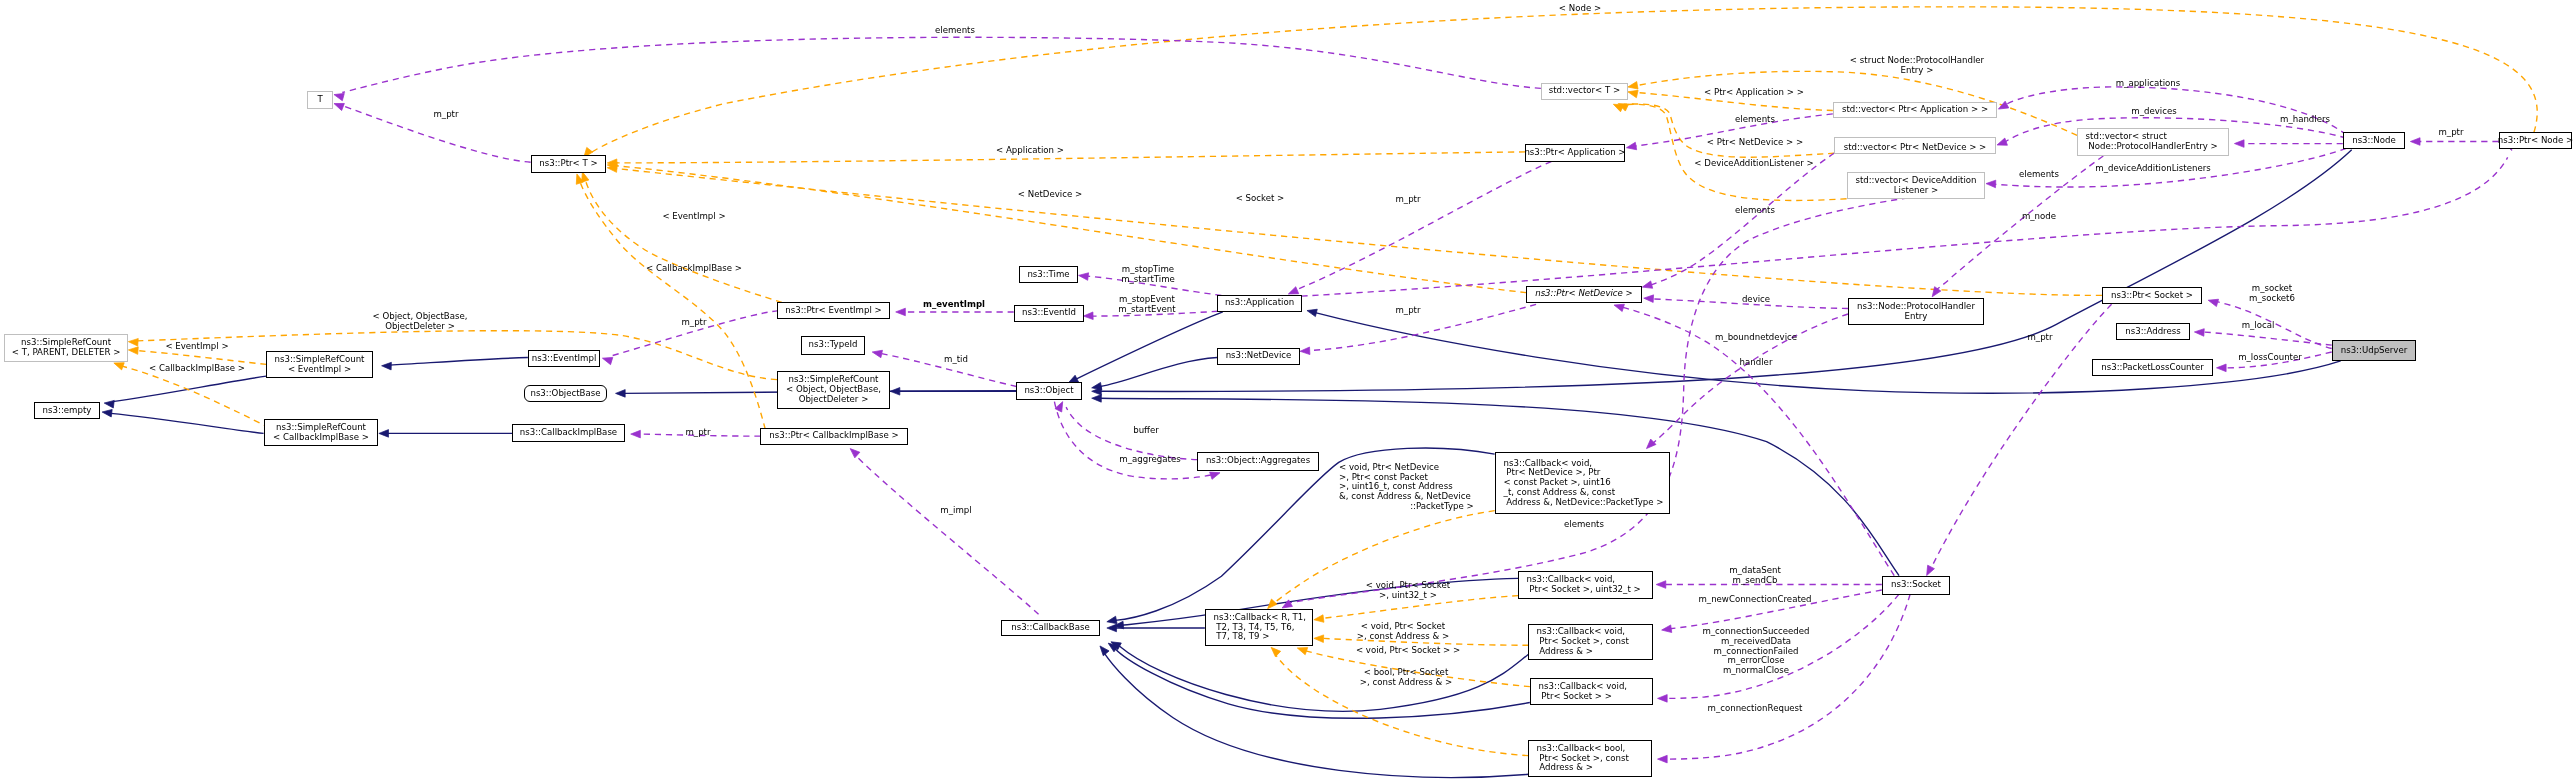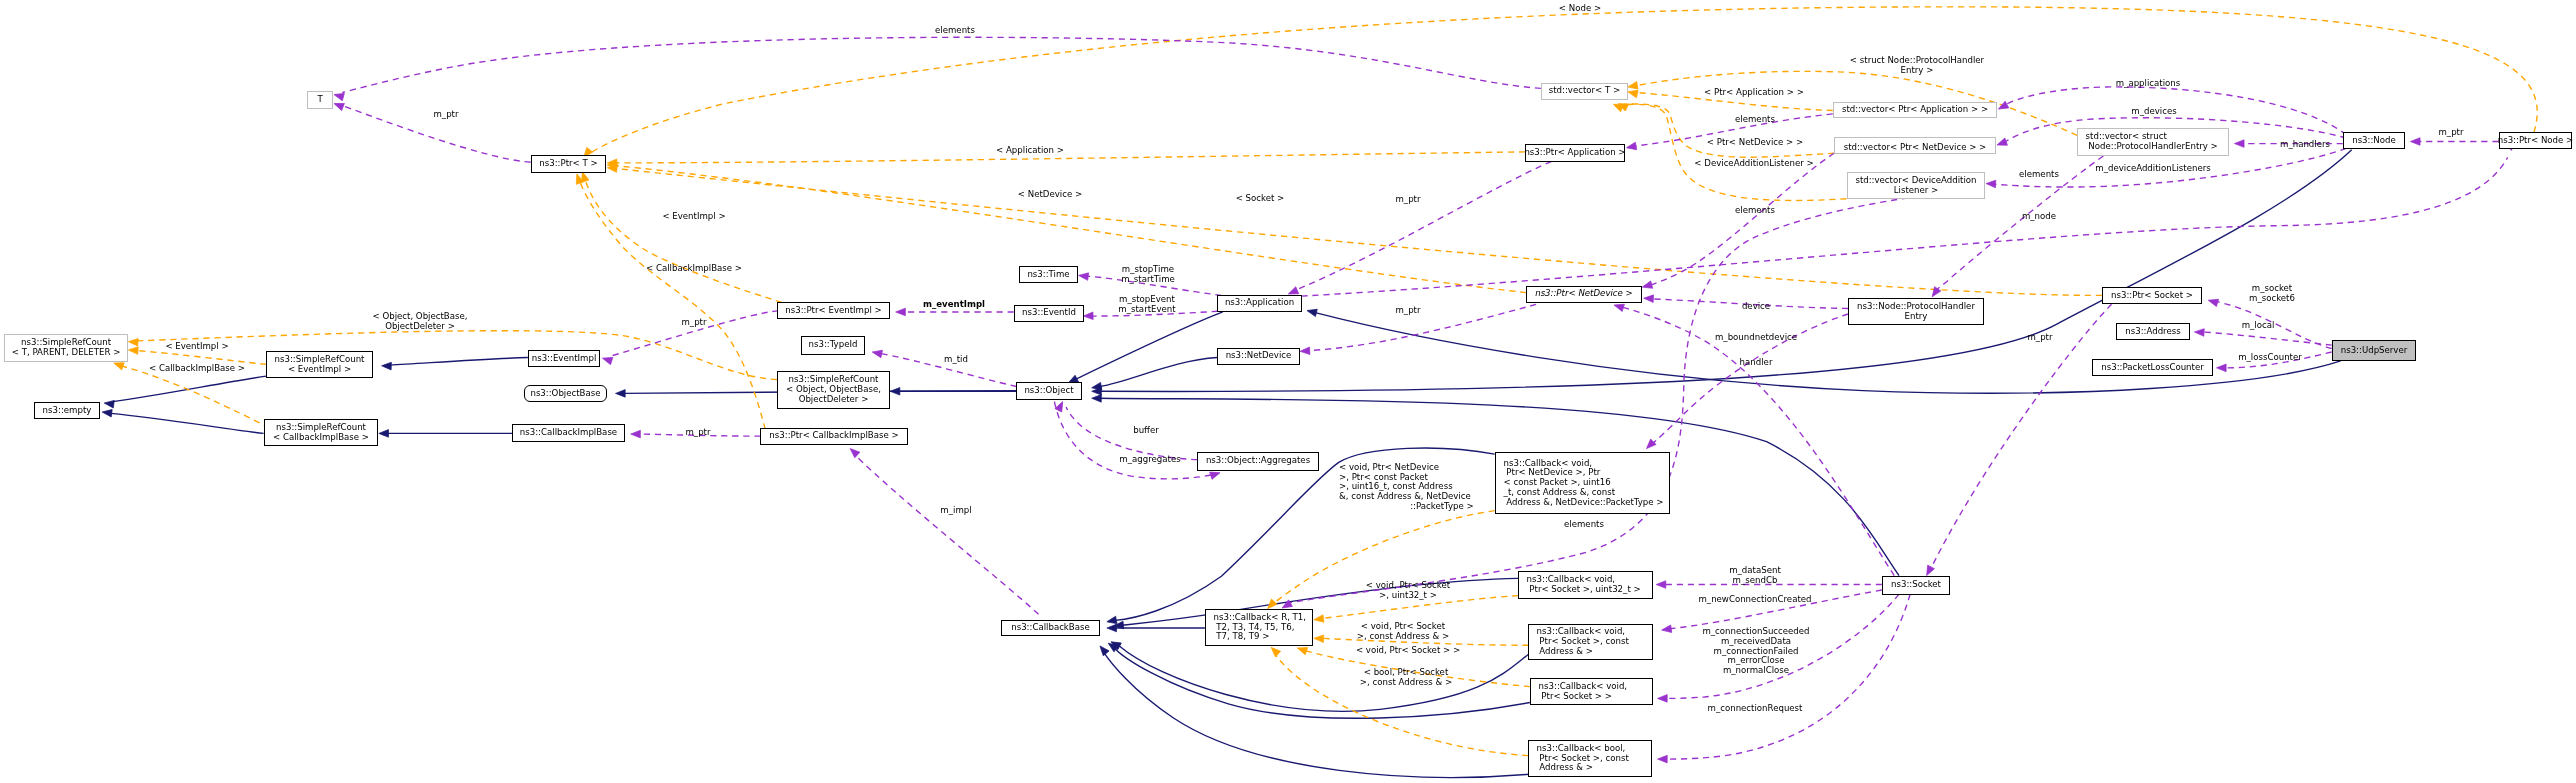--- a/index.html
+++ b/index.html
@@ -241,28 +241,28 @@
       <div class="elabel mid" style="left: 1150px; top: 455px;">m_aggregates</div>
       <div class="elabel mid" style="left: 1146px; top: 426px;">buffer</div>
       <div class="elabel mid" style="left: 1148px; top: 265px;">m_stopTime</div>
       <div class="elabel mid" style="left: 1148px; top: 275px;">m_startTime</div>
       <div class="elabel mid" style="left: 1147px; top: 295px;">m_stopEvent</div>
       <div class="elabel mid" style="left: 1147px; top: 305px;">m_startEvent</div>
       <div class="elabel mid" style="left: 2039px; top: 212px;">m_node</div>
       <div class="elabel mid" style="left: 1408px; top: 306px;">m_ptr</div>
       <div class="elabel mid" style="left: 2148px; top: 79px;">m_applications</div>
       <div class="elabel mid" style="left: 2154px; top: 107px;">m_devices</div>
-      <div class="elabel mid" style="left: 2305px; top: 140px;">m_handlers</div>
+      <div class="elabel mid" style="left: 2305px; top: 115px;">m_handlers</div>
       <div class="elabel mid" style="left: 2153px; top: 164px;">m_deviceAdditionListeners</div>
       <div class="elabel mid" style="left: 2451px; top: 128px;">m_ptr</div>
       <div class="elabel mid" style="left: 1755px; top: 115px;">elements</div>
       <div class="elabel mid" style="left: 1755px; top: 206px;">elements</div>
       <div class="elabel mid" style="left: 1584px; top: 520px;">elements</div>
       <div class="elabel mid" style="left: 2039px; top: 170px;">elements</div>
-      <div class="elabel mid" style="left: 1756px; top: 302px;">device</div>
+      <div class="elabel mid" style="left: 1756px; top: 295px;">device</div>
       <div class="elabel mid" style="left: 1756px; top: 358px;">handler</div>
       <div class="elabel mid" style="left: 2272px; top: 284px;">m_socket</div>
       <div class="elabel mid" style="left: 2272px; top: 294px;">m_socket6</div>
       <div class="elabel mid" style="left: 2258px; top: 321px;">m_local</div>
       <div class="elabel mid" style="left: 2270px; top: 353px;">m_lossCounter</div>
       <div class="elabel mid" style="left: 1755px; top: 566px;">m_dataSent</div>
       <div class="elabel mid" style="left: 1755px; top: 576px;">m_sendCb</div>
       <div class="elabel mid" style="left: 1755px; top: 595px;">m_newConnectionCreated</div>
       <div class="elabel mid" style="left: 1756px; top: 627px;">m_connectionSucceeded</div>
       <div class="elabel mid" style="left: 1756px; top: 637px;">m_receivedData</div>

